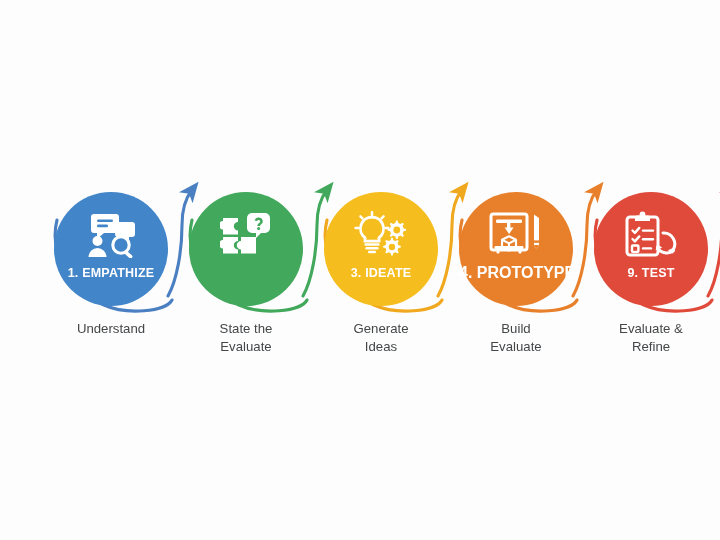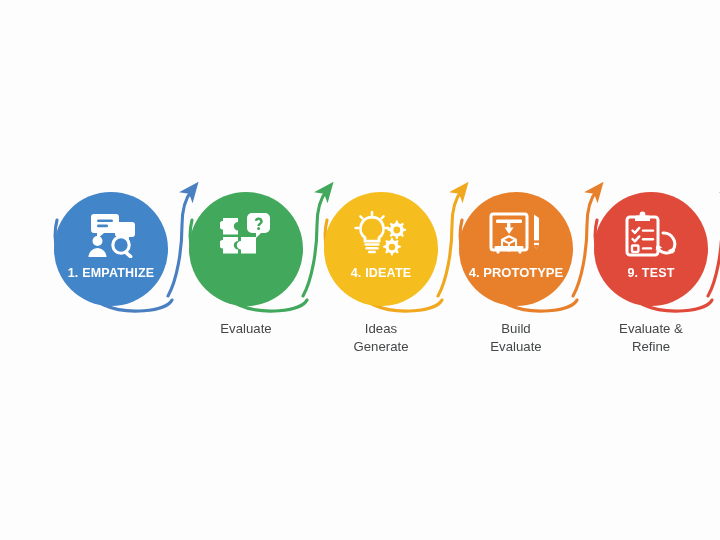--- a/index.html
+++ b/index.html
@@ -56,21 +56,21 @@
     width: 114px;
     text-align: center;
     color: #FFFFFF;
     font-size: 12.5px;
     font-weight: bold;
     letter-spacing: 0.2px;
     line-height: 14px;
     white-space: nowrap;
   }
   .step-label.small {
-    font-size: 13px;
+    font-size: 16px;
     letter-spacing: 0px;
   }
   .caption {
     position: absolute;
     left: -18px;
     top: 128px;
     width: 150px;
     text-align: center;
     color: #444648;
     font-size: 13.2px;
@@ -151,40 +151,42 @@
           <rect x="42.5" y="38.5" width="9" height="3.6" rx="1.8" transform="rotate(42 42.5 38.5)"></rect>
         </g>
         <g fill="#4285C8">
           <rect x="13" y="7.5" width="16" height="2.6" rx="1.3"></rect>
           <rect x="13" y="12.6" width="11" height="2.6" rx="1.3"></rect>
         </g>
       </svg>
     </div>
     <div class="step-label">1. EMPATHIZE</div>
     <div class="caption">
+      <div>Understand</div>
     </div>
   </div>
 
   <div class="stage-wrap" style="left:173px;">
     <div class="circle" style="background: rgb(65, 168, 92);"></div>
     <div class="icon-holder">
       <svg width="52" height="48" viewBox="0 0 52 48">
         <g fill="#FFFFFF">
           <path d="M3,7 h15 v4 a4.2,4.2 0 0 0 0,8.4 v4 h-15 v-5 a4.2,4.2 0 0 1 0,-8.4 z"></path>
           <path d="M3,26 h15 v4 a4.2,4.2 0 0 0 0,8.4 v4 h-15 v-5 a4.2,4.2 0 0 1 0,-8.4 z"></path>
           <path d="M21,26 h15 v16.4 h-15 v-4 a4.2,4.2 0 0 1 0,-8.4 z"></path>
           <path d="M32,2 h13 a5,5 0 0 1 5,5 v10 a5,5 0 0 1 -5,5 h-4 l-5,5 v-5 h-4 a5,5 0 0 1 -5,-5 v-10 a5,5 0 0 1 5,-5 z"></path>
         </g>
         <g fill="#41A85C">
           <path d="M34.6,9.4 a4.2,4.2 0 0 1 8.2,1.1 c0,2.2 -2.6,2.8 -2.9,4.6 h-2.6 c0.1,-2.6 2.9,-3.2 2.9,-4.6 a1.7,1.7 0 0 0 -3.2,-0.6 z"></path>
           <circle cx="38.6" cy="17.6" r="1.5"></circle>
         </g>
       </svg>
     </div>
     <div class="caption">
+      <div>State the</div>
       <div>Evaluate</div>
     </div>
   </div>
 
   <div class="stage-wrap" style="left:308px;">
     <div class="circle" style="background: rgb(245, 190, 30);"></div>
     <div class="icon-holder">
       <svg width="56" height="48" viewBox="0 0 56 48">
         <g stroke="#FFFFFF" stroke-width="2.5" stroke-linecap="round" fill="none">
           <path d="M19,4 v-3"></path>
@@ -200,24 +202,24 @@
           <path d="M16.2,41 h5.6"></path>
         </g>
         <g fill="#FFFFFF">
           <path d="M43,9.5 l1.6,0 0.6,2.5 2.3,1 2.2,-1.3 1.2,1.2 -1.3,2.2 1,2.3 2.5,0.6 0,1.6 -2.5,0.6 -1,2.3 1.3,2.2 -1.2,1.2 -2.2,-1.3 -2.3,1 -0.6,2.5 -1.6,0 -0.6,-2.5 -2.3,-1 -2.2,1.3 -1.2,-1.2 1.3,-2.2 -1,-2.3 -2.5,-0.6 0,-1.6 2.5,-0.6 1,-2.3 -1.3,-2.2 1.2,-1.2 2.2,1.3 2.3,-1 z"></path>
           <path d="M38.2,26.8 l1.5,0 0.6,2.4 2.2,0.9 2.1,-1.2 1.1,1.1 -1.2,2.1 0.9,2.2 2.4,0.6 0,1.5 -2.4,0.6 -0.9,2.2 1.2,2.1 -1.1,1.1 -2.1,-1.2 -2.2,0.9 -0.6,2.4 -1.5,0 -0.6,-2.4 -2.2,-0.9 -2.1,1.2 -1.1,-1.1 1.2,-2.1 -0.9,-2.2 -2.4,-0.6 0,-1.5 2.4,-0.6 0.9,-2.2 -1.2,-2.1 1.1,-1.1 2.1,1.2 2.2,-0.9 z"></path>
         </g>
         <circle cx="43.8" cy="19" r="3.4" fill="#F5BE1E"></circle>
         <circle cx="38.95" cy="36" r="3.2" fill="#F5BE1E"></circle>
       </svg>
     </div>
-    <div class="step-label">4. IDEATE</div>
-    <div class="caption">
+    <div class="step-label">3. IDEATE</div>
+    <div class="caption">
+      <div>Generate</div>
       <div>Ideas</div>
-      <div>Generate</div>
     </div>
   </div>
 
   <div class="stage-wrap" style="left:443px;">
     <div class="circle" style="background: rgb(232, 128, 43);"></div>
     <div class="icon-holder">
       <svg width="56" height="48" viewBox="0 0 56 48">
         <rect x="3" y="3" width="36" height="36" rx="2.5" fill="none" stroke="#FFFFFF" stroke-width="3"></rect>
         <g fill="#FFFFFF">
           <rect x="8" y="8.5" width="26" height="3.4" rx="1.2"></rect>

